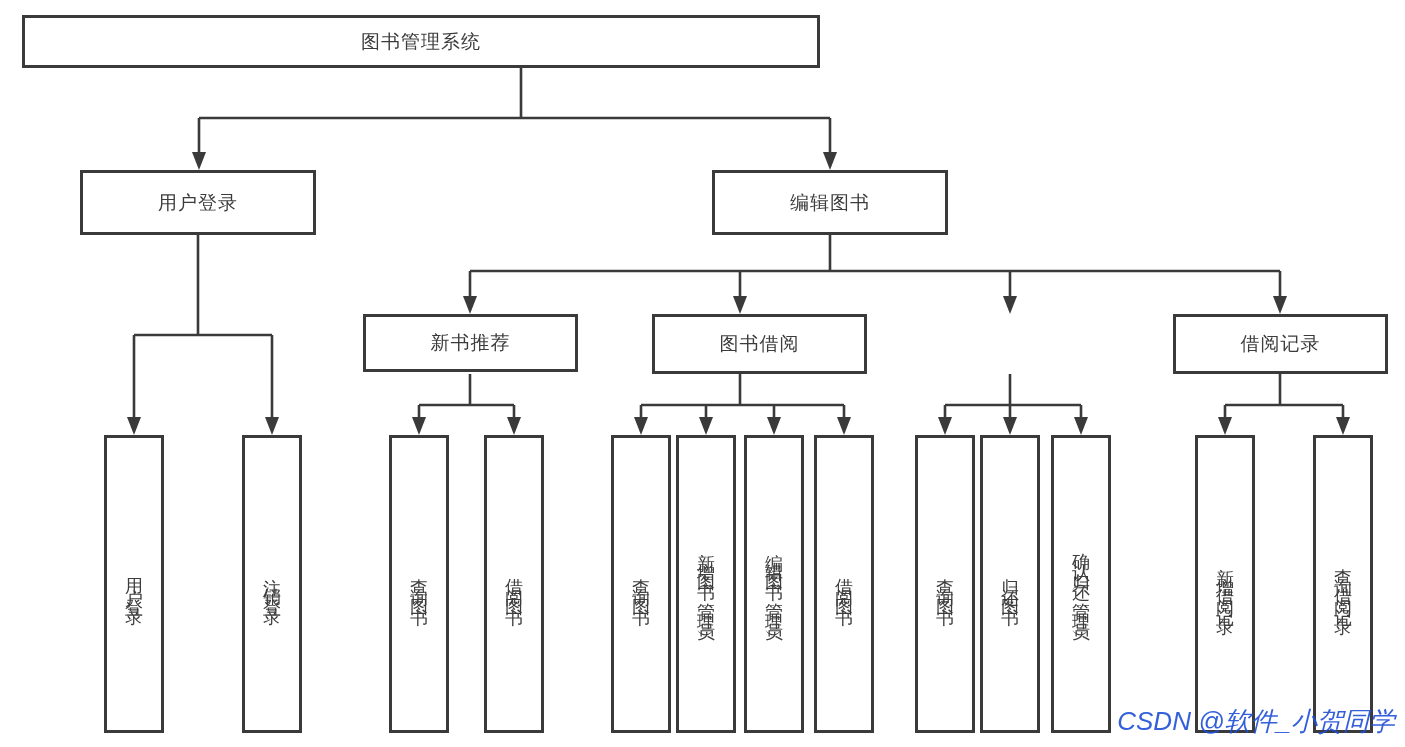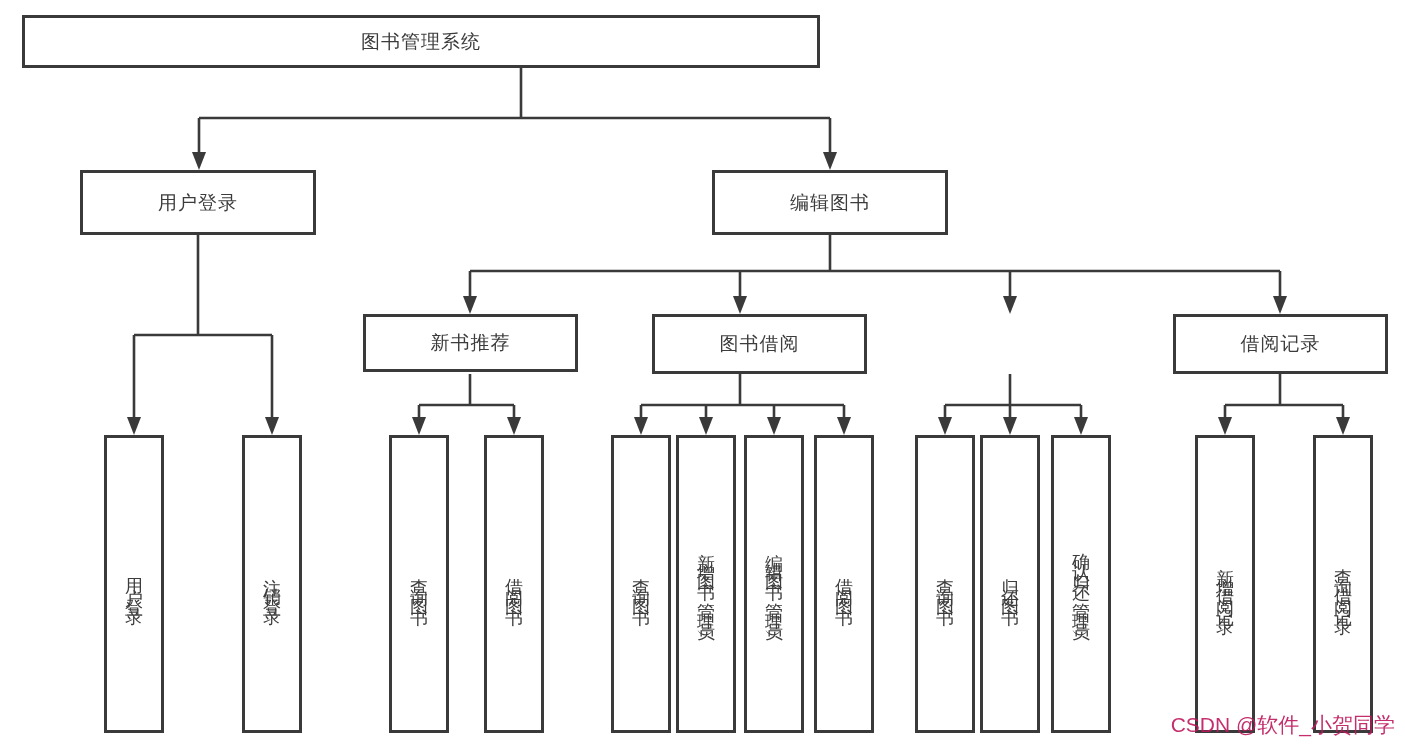--- a/index.html
+++ b/index.html
@@ -42,25 +42,26 @@
     writing-mode: vertical-rl;
     text-orientation: mixed;
     font-size: 18px;
     letter-spacing: 10px;
     line-height: 1;
   }
   .watermark {
     position: absolute;
     right: 10px;
     bottom: 8px;
-    font-size: 21px;
-    color: #be185d;
+    font-size: 26px;
+    color: #1d4ed8;
     opacity: 0.9;
     white-space: nowrap;
     z-index: 5;
+    font-style: italic;
   }
 </style>
 </head>
 <body>
 
 <div class="canvas">
 
   <svg class="wires" viewBox="0 0 1405 747" xmlns="http://www.w3.org/2000/svg">
     <g stroke="#3a3a3a" stroke-width="2.6" fill="none">
 

